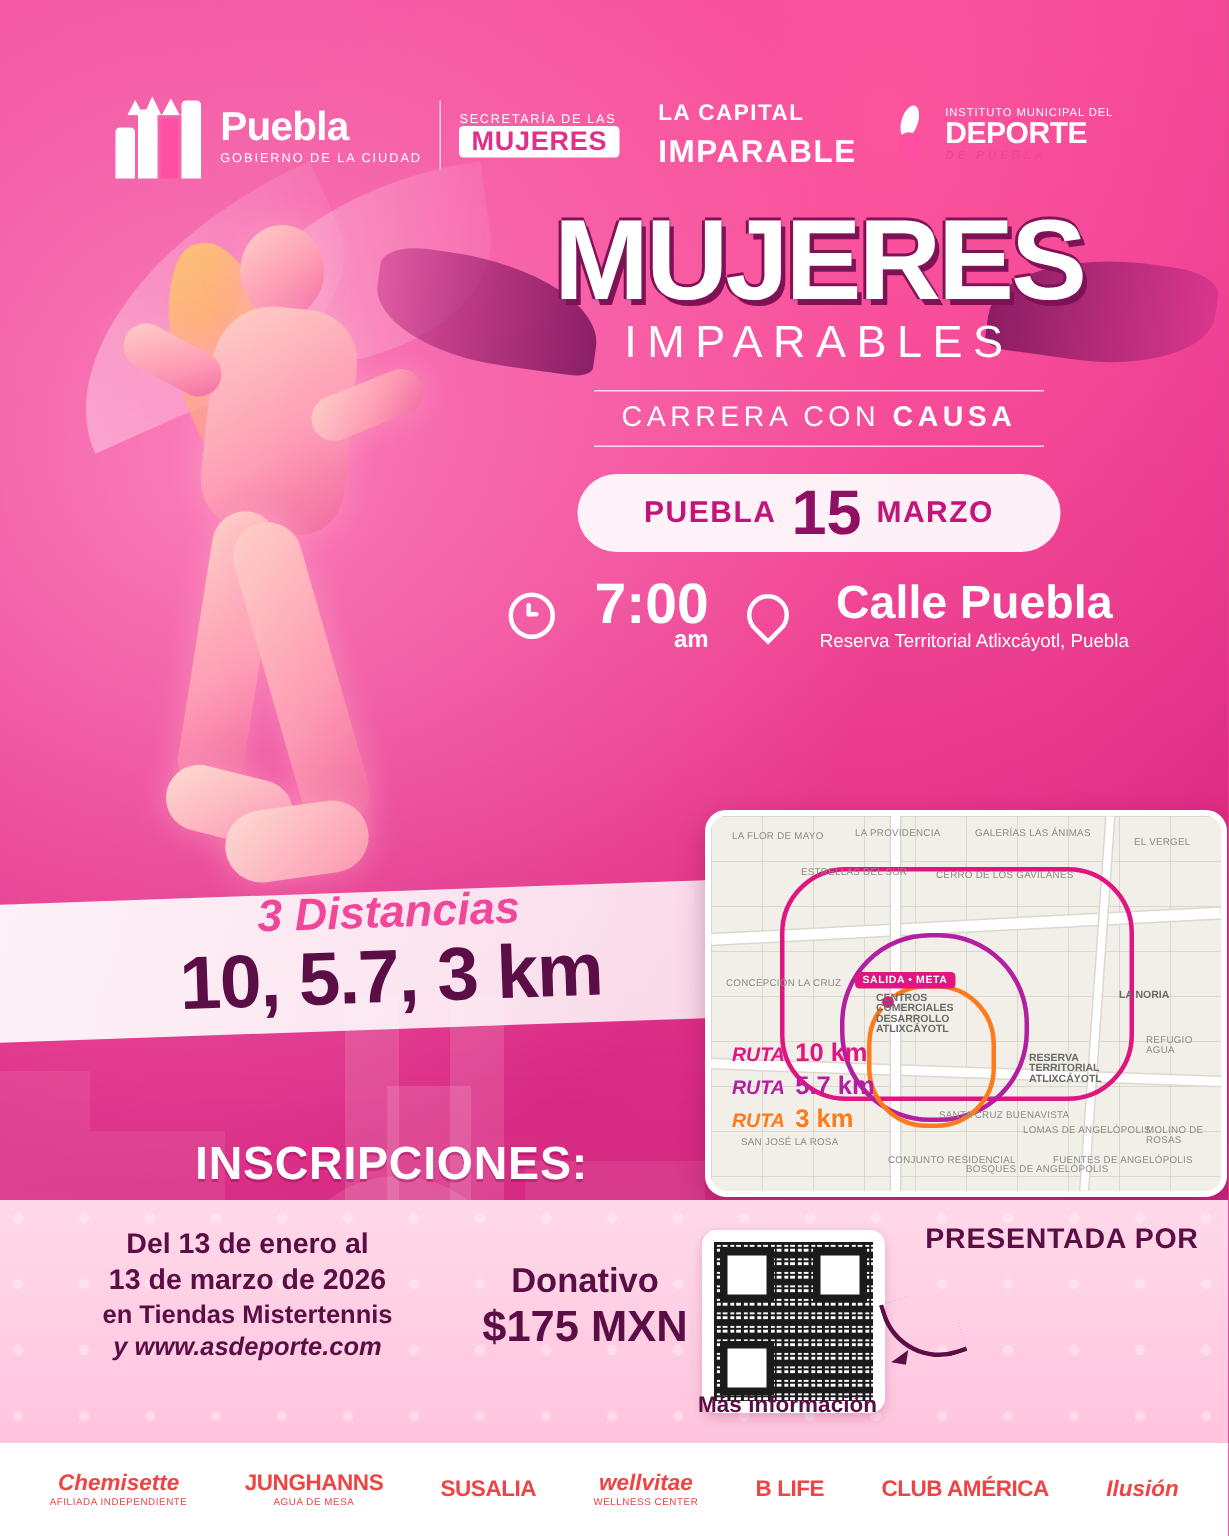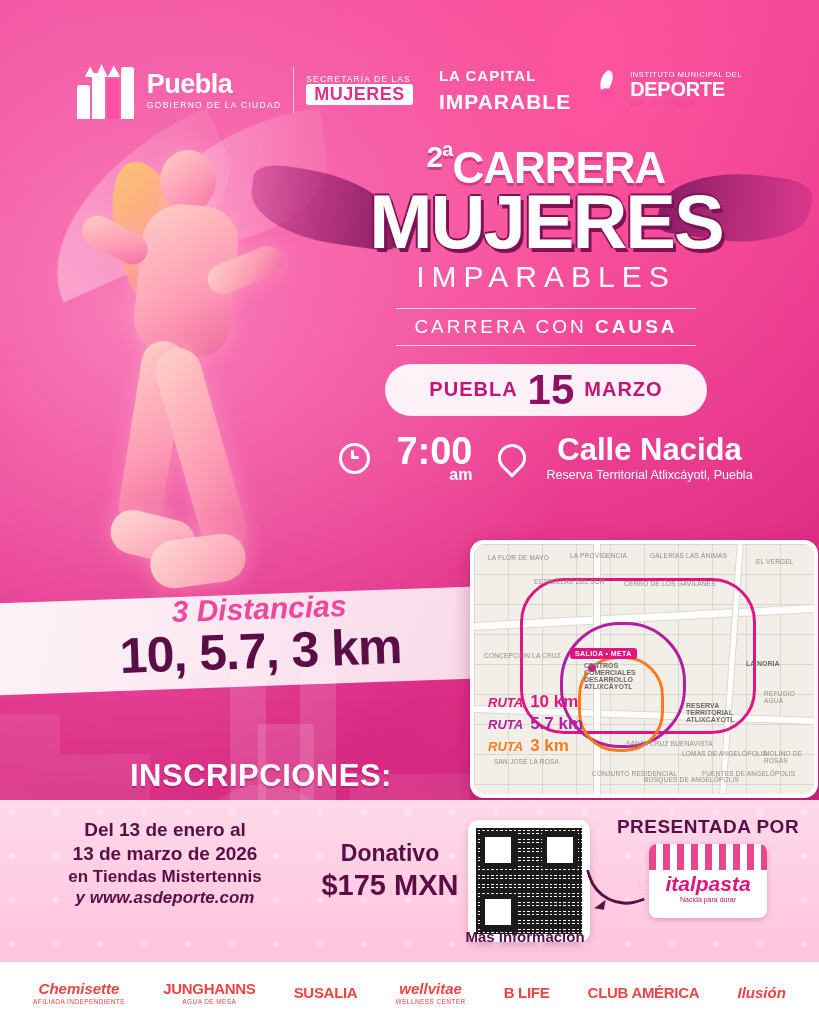--- a/index.html
+++ b/index.html
@@ -277,44 +277,41 @@
       </div>
     </div>
   </div>
 
   <div class="wings">
     <div class="wing-s left"></div>
     <div class="wing-s right"></div>
   </div>
 
   <div class="title-wrap">
-    <div class="t-line1">
-      <span class="sup">2ª</span><span>CARRERA</span>
-    </div>
     <div class="t-mujeres">MUJERES</div>
     <div class="t-imparables">IMPARABLES</div>
     <div class="t-causa">
       <span>CARRERA CON </span><b>CAUSA</b>
     </div>
 
     <div class="datepill">
       <span class="dw">PUEBLA</span>
       <span class="dn">15</span>
       <span class="dw">MARZO</span>
     </div>
 
     <div class="timerow">
       <div class="clock"></div>
       <div class="thetime">
         <span>7:00</span>
         <small>am</small>
       </div>
       <div class="pin"></div>
       <div class="place">
-        <div class="pl1">Calle Nacida</div>
+        <div class="pl1">Calle Puebla</div>
         <div class="pl2">Reserva Territorial Atlixcáyotl, Puebla</div>
       </div>
     </div>
   </div>
 
   <div class="band"></div>
   <div class="band-txt">
     <div class="d3">3 Distancias</div>
     <div class="dkm">10, 5.7, 3 km</div>
   </div>
@@ -386,25 +383,20 @@
     <div class="qr"></div>
     <div class="qr-eye qe1"></div>
     <div class="qr-eye qe2"></div>
     <div class="qr-eye qe3"></div>
   </div>
   <div class="arrow"></div>
   <div class="masinfo">Más información</div>
 
   <div class="present">
     <div class="p1">PRESENTADA POR</div>
-    <div class="ip">
-      <div class="ip-stripes"></div>
-      <div class="ip-name">italpasta</div>
-      <div class="ip-tag">Nacida para durar</div>
-    </div>
   </div>
 
   <div class="sponsors">
     <div class="sp sp0">
       <div class="n">Chemisette</div>
       <div class="s">AFILIADA INDEPENDIENTE</div>
     </div>
     <div class="sp sp2">
       <div class="n">JUNGHANNS</div>
       <div class="s">AGUA DE MESA</div>

